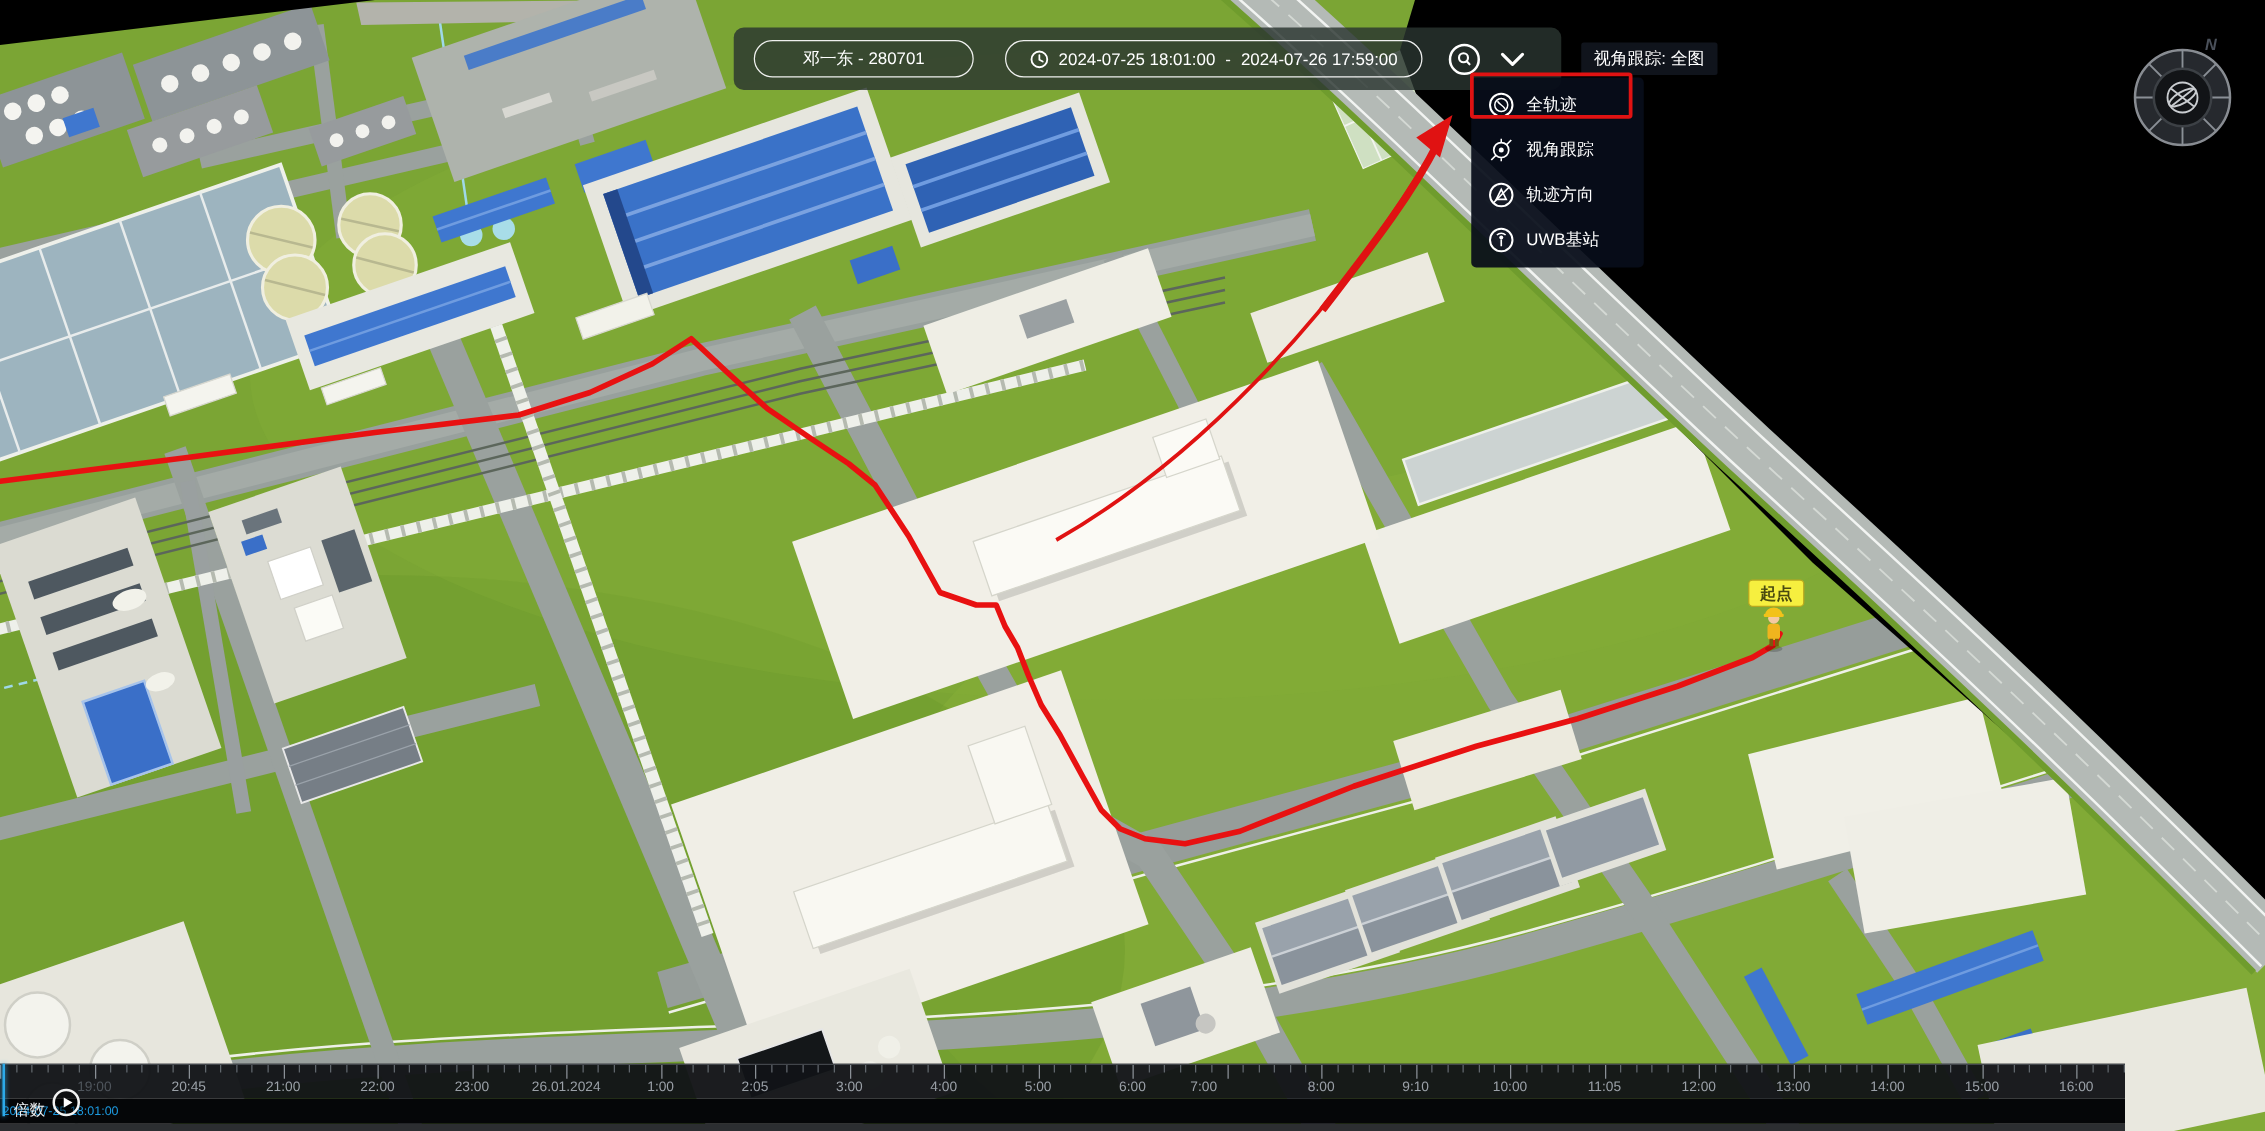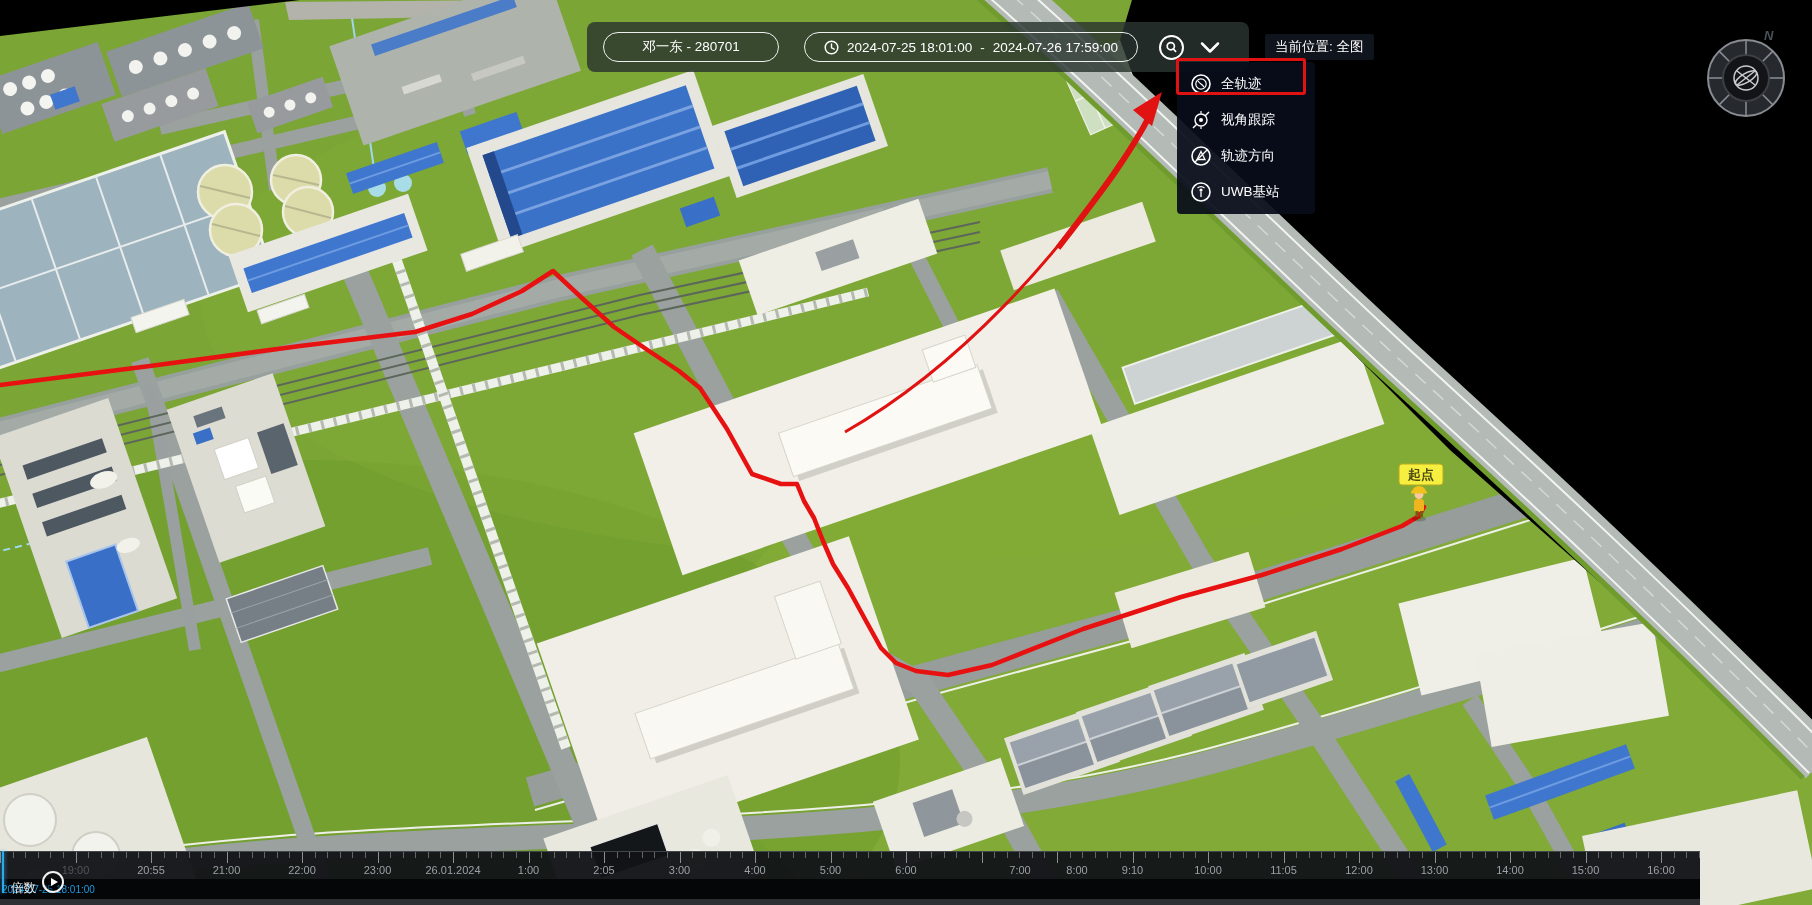--- a/index.html
+++ b/index.html
@@ -394,21 +394,21 @@
       </svg>
     </div>
     <div class="chev">
       <svg width="22" height="13" viewBox="0 0 22 13">
         <polyline points="3,2.5 11,10.5 19,2.5" fill="none" stroke="#fff" stroke-width="2.5" stroke-linecap="round" stroke-linejoin="round"></polyline>
       </svg>
     </div>
   </div>
 
   <div class="chip">
-    <span>当前位置: 全图</span>
+    <span>视角跟踪: 全图</span>
   </div>
 
   <div class="menu">
     <div class="menu-item">
       <svg width="22" height="22" viewBox="0 0 22 22">
         <circle cx="11" cy="11" r="9" fill="none" stroke="#fff" stroke-width="1.6"></circle>
         <circle cx="11" cy="11" r="5.2" fill="none" stroke="#fff" stroke-width="1.2"></circle>
         <path d="M8,8 C10,11 12,11 14,14" fill="none" stroke="#fff" stroke-width="1.2"></path>
       </svg>
       <span>全轨迹</span>
@@ -615,33 +615,33 @@
         <div class="tick" style="left: 1698.75px;"></div>
         <div class="tick" style="left: 1711.33px;"></div>
         <div class="tick" style="left: 1723.92px;"></div>
         <div class="tick major" style="left: 1736.5px;"></div>
         <div class="tick" style="left: 1749.08px;"></div>
         <div class="tick" style="left: 1761.67px;"></div>
         <div class="tick" style="left: 1774.25px;"></div>
         <div class="tick" style="left: 1786.83px;"></div>
         <div class="tick" style="left: 1799.42px;"></div>
         <div class="hour-label dim" style="left: 75.5px;">19:00</div>
-        <div class="hour-label" style="left: 151px;">20:55</div>
+        <div class="hour-label" style="left: 151px;">20:45</div>
         <div class="hour-label" style="left: 226.5px;">21:00</div>
         <div class="hour-label" style="left: 302px;">22:00</div>
         <div class="hour-label" style="left: 377.5px;">23:00</div>
         <div class="hour-label" style="left: 453px;">26.01.2024</div>
         <div class="hour-label" style="left: 528.5px;">1:00</div>
         <div class="hour-label" style="left: 604px;">2:05</div>
         <div class="hour-label" style="left: 679.5px;">3:00</div>
         <div class="hour-label" style="left: 755px; text-align: center;">4:00</div>
         <div class="hour-label" style="left: 830.5px;">5:00</div>
         <div class="hour-label" style="left: 906px;">6:00</div>
-        <div class="hour-label" style="left: 1020px;">7:00</div>
-        <div class="hour-label" style="left: 1057px; margin-left: 20px;">8:00</div>
+        <div class="hour-label" style="left: 963px;">7:00</div>
+        <div class="hour-label" style="left: 1057px;">8:00</div>
         <div class="hour-label" style="left: 1132.5px;">9:10</div>
         <div class="hour-label" style="left: 1208px;">10:00</div>
         <div class="hour-label" style="left: 1283.5px;">11:05</div>
         <div class="hour-label" style="left: 1359px;">12:00</div>
         <div class="hour-label" style="left: 1434.5px;">13:00</div>
         <div class="hour-label" style="left: 1510px;">14:00</div>
         <div class="hour-label" style="left: 1585.5px;">15:00</div>
         <div class="hour-label" style="left: 1661px;">16:00</div>
         <div class="hour-label" style="left: 1736.5px;">17:00</div>
         <div class="hour-label" style="left: 1812px;">18:00</div>

